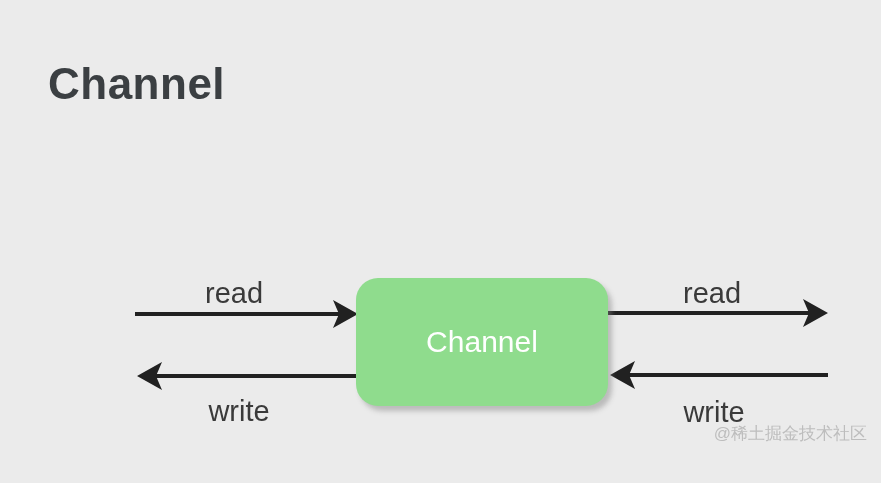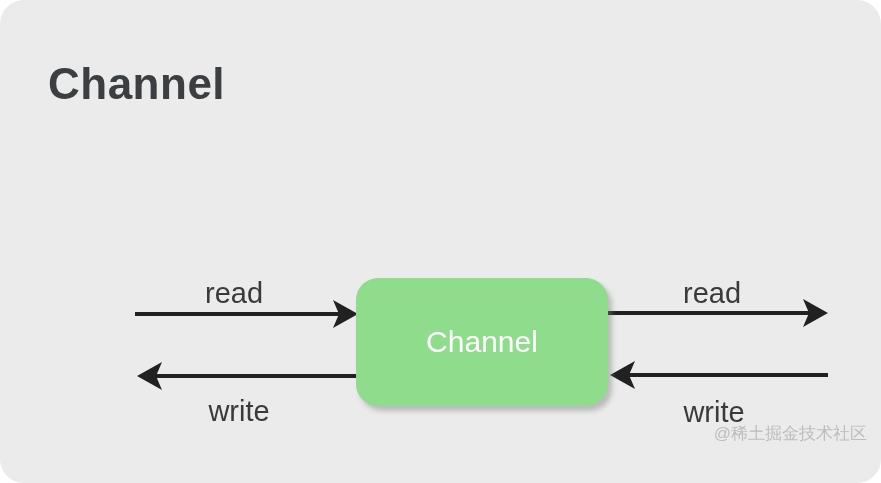--- a/index.html
+++ b/index.html
@@ -6,21 +6,20 @@
     margin: 0;
     padding: 0;
   }
   .page {
     position: relative;
     width: 881px;
     height: 483px;
     background: #ebebeb;
     overflow: hidden;
     font-family: "Liberation Sans", "DejaVu Sans", sans-serif;
-    border-radius: 24px;
   }
   .page-title {
     position: absolute;
     left: 48px;
     top: 30px;
     font-size: 44px;
     font-weight: 700;
     color: #3b3f42;
     letter-spacing: 0.5px;
   }

